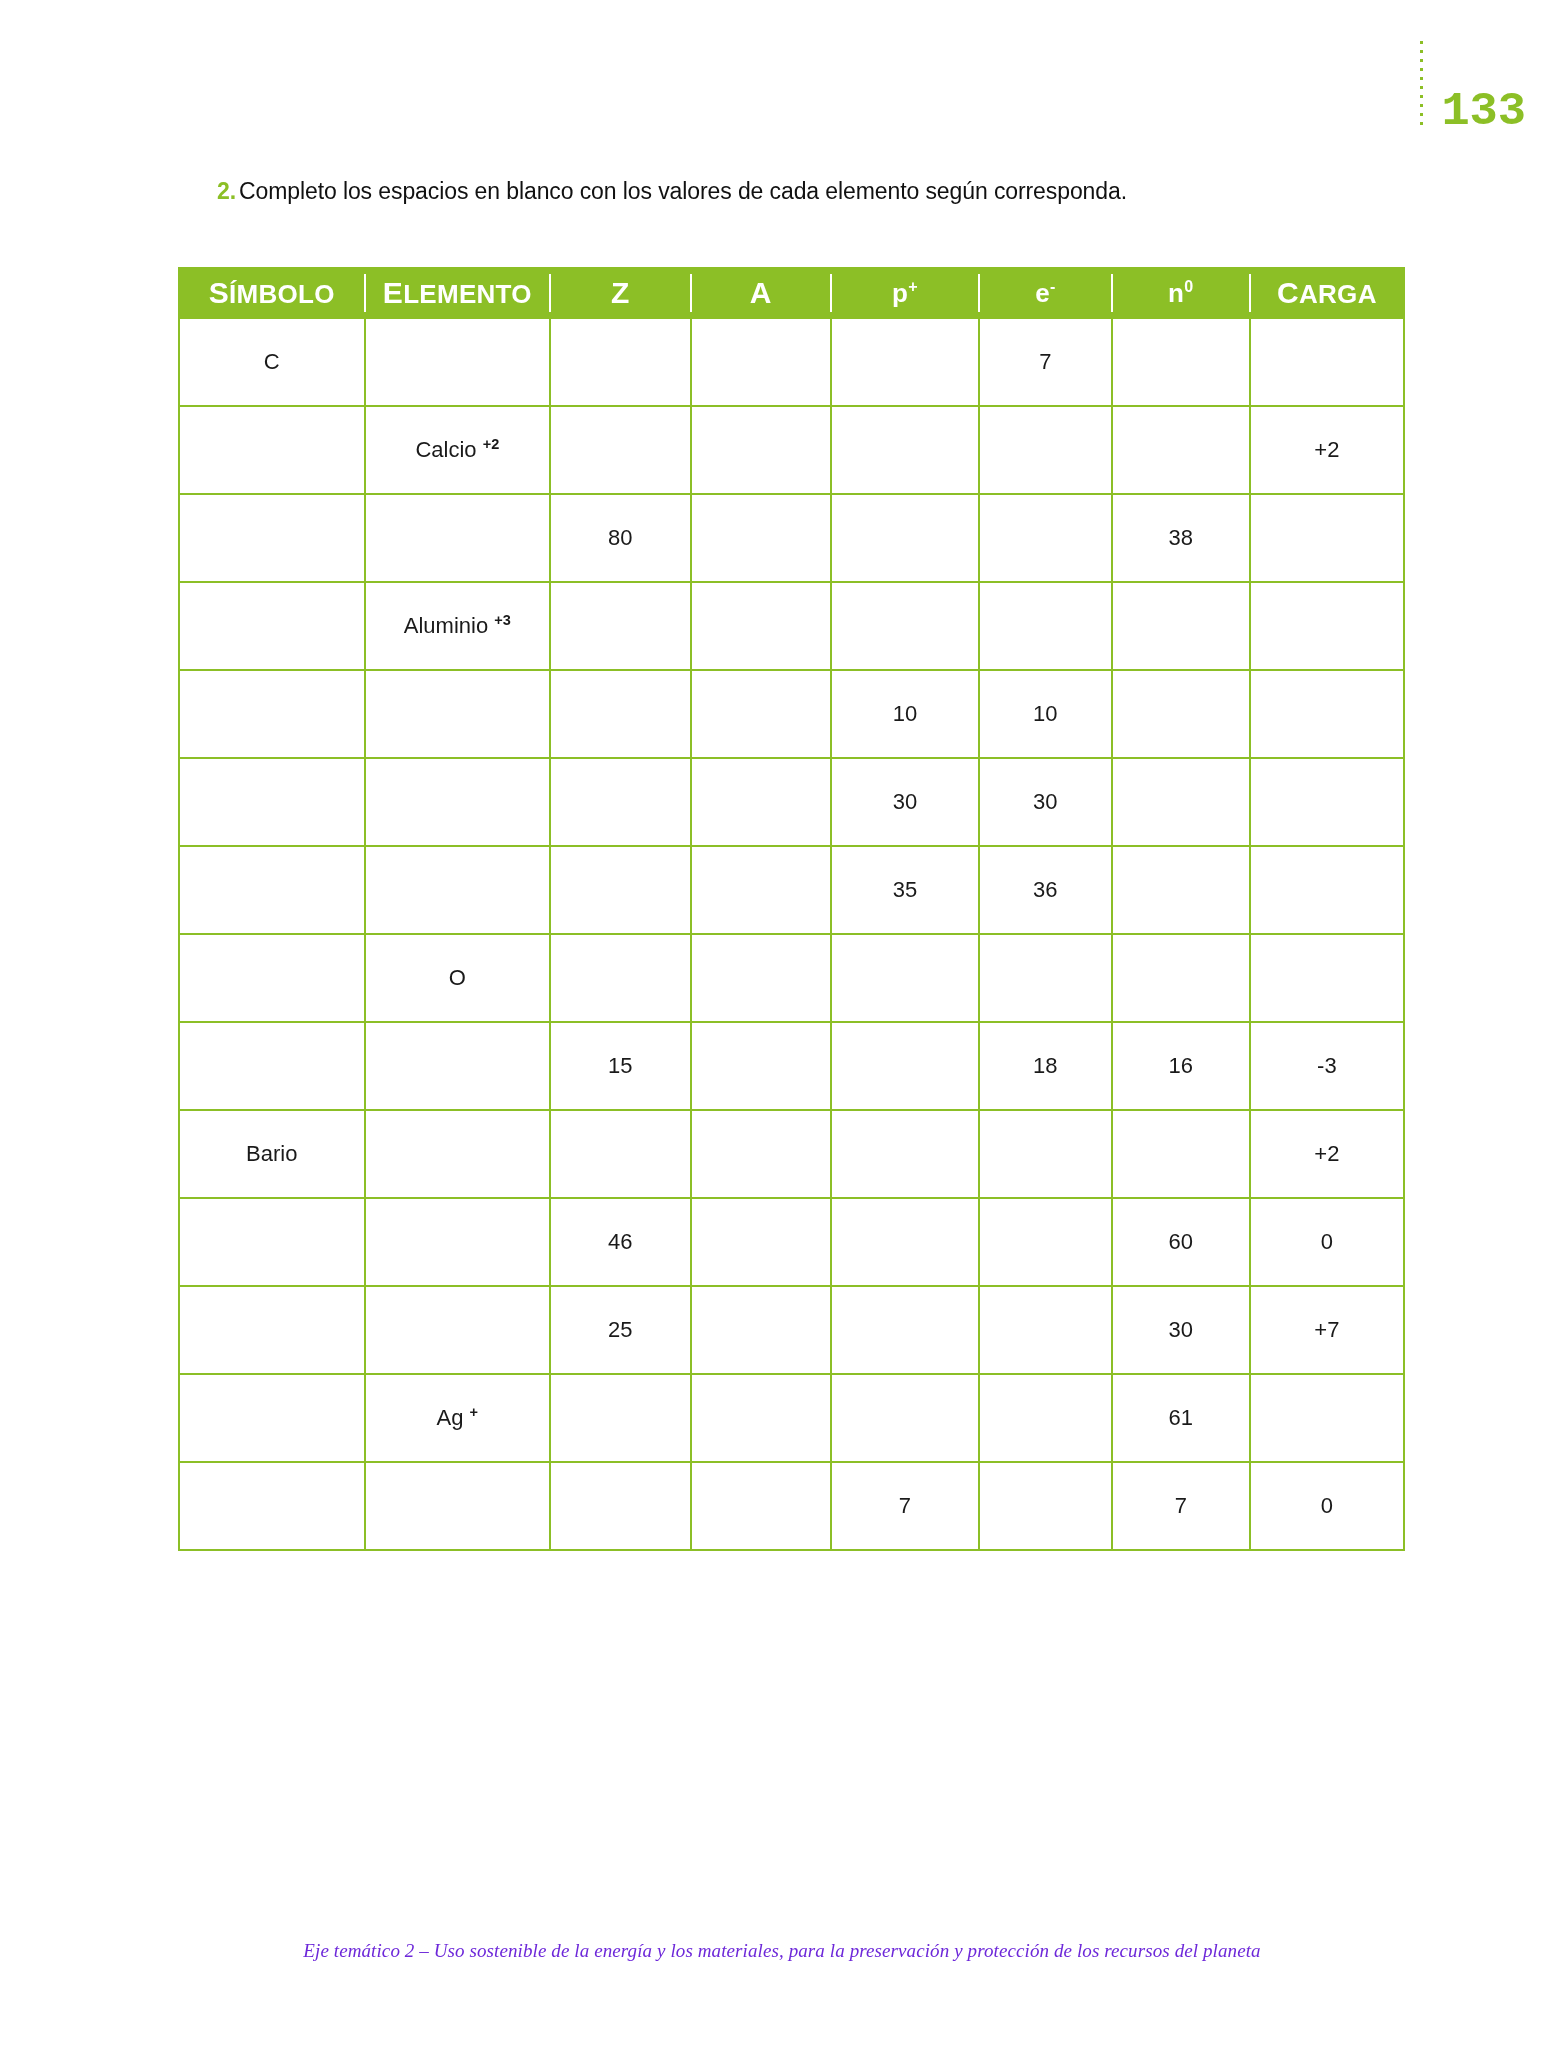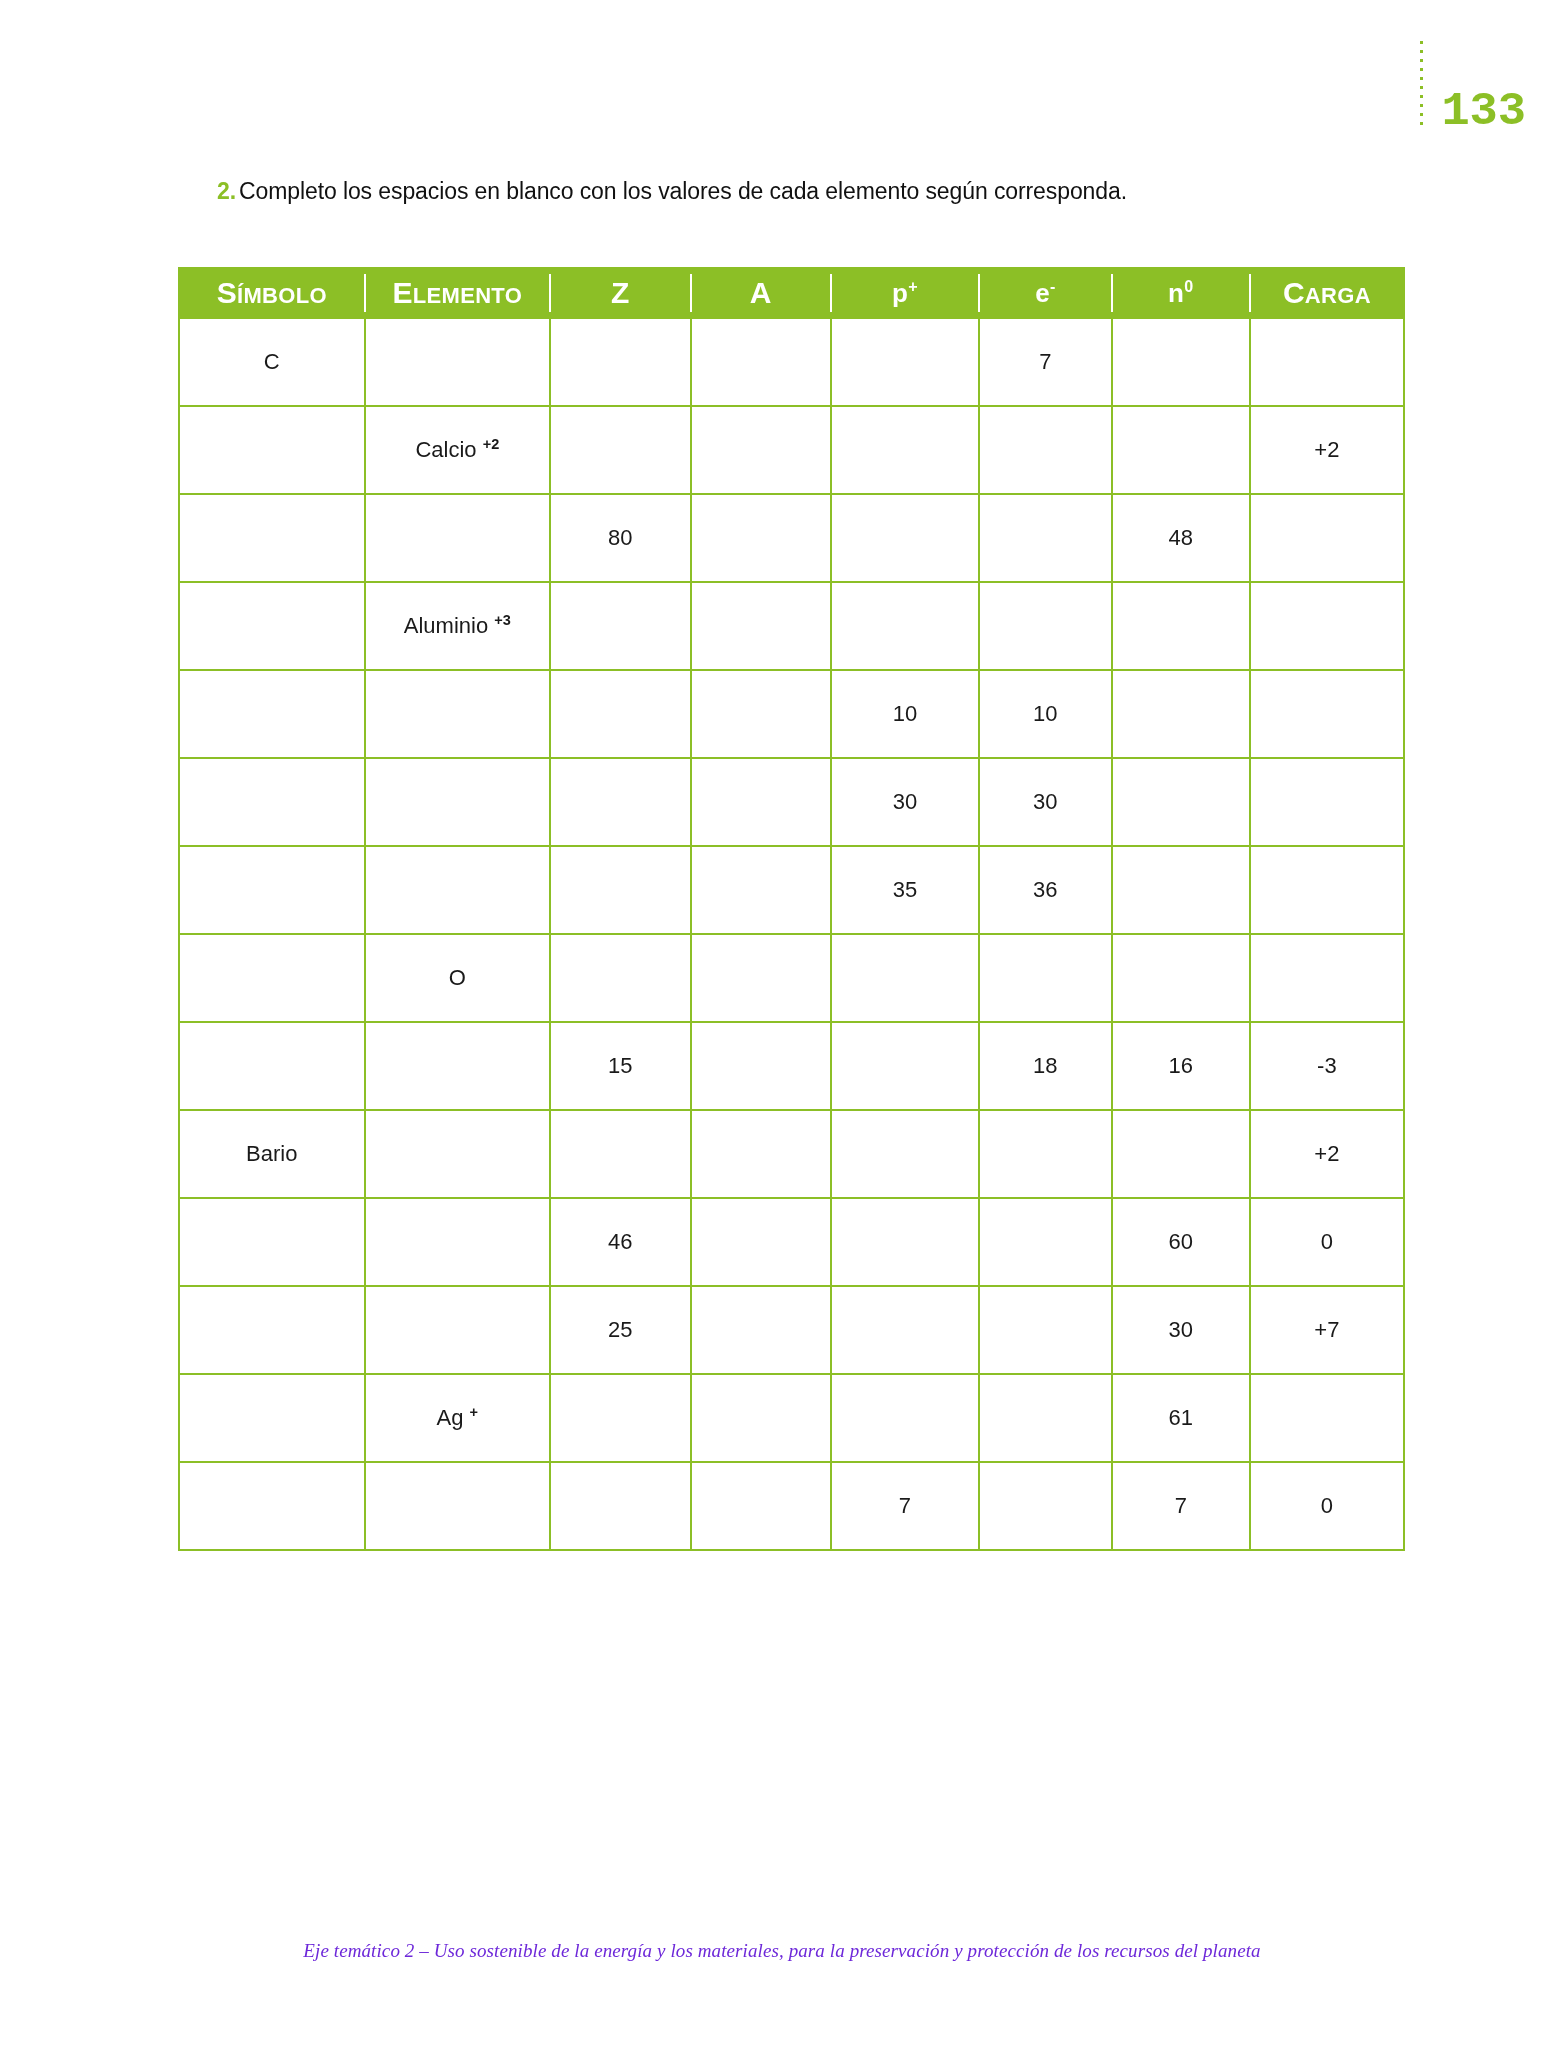--- a/index.html
+++ b/index.html
@@ -104,21 +104,21 @@
     background: #ffffff;
   }
   .hdr {
     font-size: 26px;
     line-height: 1;
     display: inline-block;
     letter-spacing: 0.3px;
   }
   
   .hdr.sc {
-    font-size: 22px;
+    font-size: 26px;
     text-transform: uppercase;
   }
   .hdr.sc::first-letter {
     font-size: 30px;
   }
   .hdr sup {
     font-size: 0.62em;
     vertical-align: super;
     line-height: 0;
   }
@@ -219,21 +219,21 @@
           <td class="cell"></td>
           <td class="cell">+2</td>
         </tr>
         <tr>
           <td class="cell"></td>
           <td class="cell"></td>
           <td class="cell">80</td>
           <td class="cell"></td>
           <td class="cell"></td>
           <td class="cell"></td>
-          <td class="cell">48</td>
+          <td class="cell">38</td>
           <td class="cell"></td>
         </tr>
         <tr>
           <td class="cell"></td>
           <td class="cell">Aluminio <sup>+3</sup></td>
           <td class="cell"></td>
           <td class="cell"></td>
           <td class="cell"></td>
           <td class="cell"></td>
           <td class="cell"></td>

